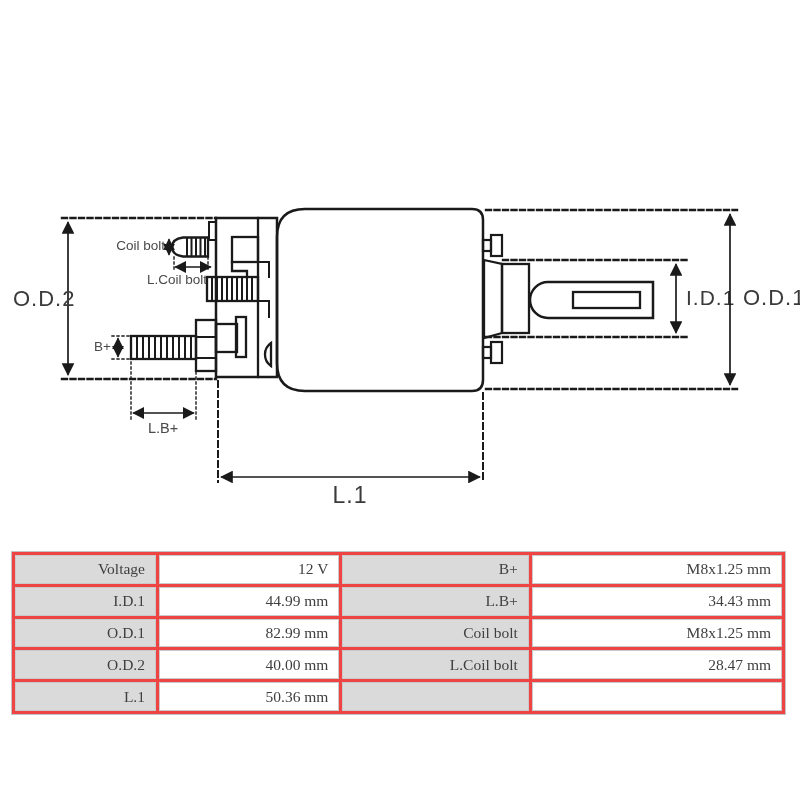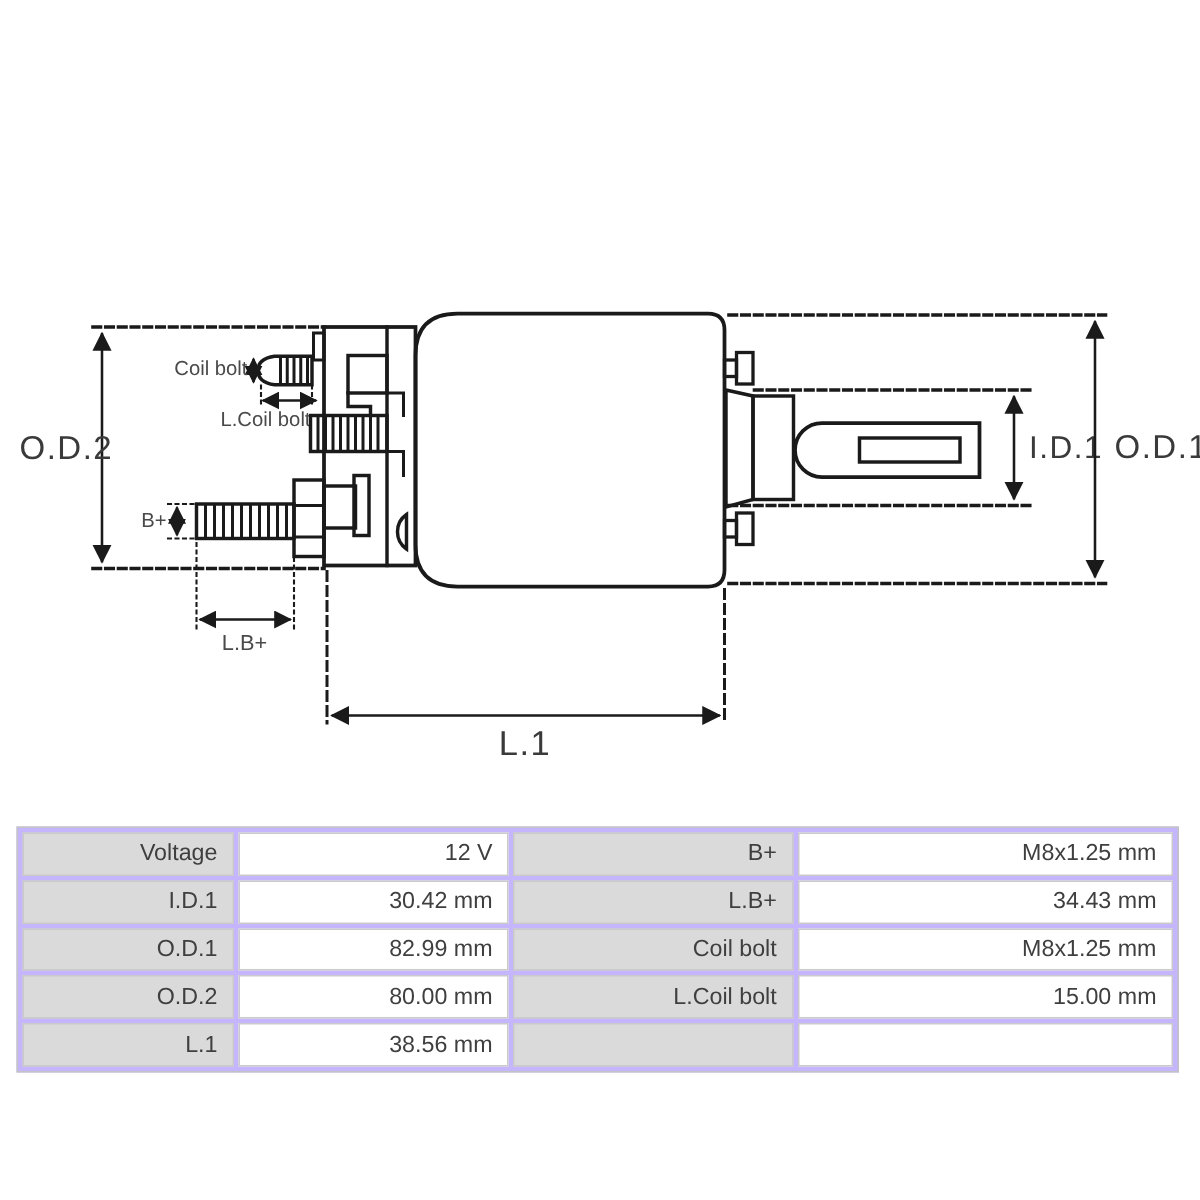--- a/index.html
+++ b/index.html
@@ -6,23 +6,23 @@
   .page{position:relative;width:800px;height:800px;background:#ffffff;overflow:hidden;
         font-family:"Liberation Sans", sans-serif;}
   .drawing{position:absolute;left:0;top:0;}
   svg text{fill:#333;}
   .dim-big{font-size:22px;letter-spacing:1px;fill:#3a3a3a;}
   .dim-big-l1{font-size:23px;letter-spacing:1px;fill:#3a3a3a;}
   .dim-small{font-size:13.5px;fill:#4a4a4a;}
   .dim-small2{font-size:14.5px;fill:#4a4a4a;}
 
   table.specs{position:absolute;left:11px;top:551px;width:775px;height:164px;
-    border-collapse:separate;border-spacing:3px;background:#c4b5fd;
+    border-collapse:separate;border-spacing:3px;background:#ef4444;
     border:1px solid #c3c3c3;table-layout:fixed;
-    font-family:Liberation Sans, sans-serif;}
+    font-family:Liberation Serif, serif;}
   table.specs td{border:1px solid #cacaca;text-align:right;padding:0 10px 0 0;
     font-size:15.5px;color:#3f3f3f;overflow:hidden;white-space:nowrap;}
   table.specs td.lbl{background:#dadada;}
   table.specs td.val{background:#ffffff;padding-left:24px;}
 </style>
 </head>
 <body>
 
 <div class="page">
 
@@ -170,37 +170,37 @@
     </colgroup>
     <tbody>
       <tr>
         <td class="lbl">Voltage</td>
         <td class="val">12 V</td>
         <td class="lbl">B+</td>
         <td class="val">M8x1.25 mm</td>
       </tr>
       <tr>
         <td class="lbl">I.D.1</td>
-        <td class="val">30.42 mm</td>
+        <td class="val">44.99 mm</td>
         <td class="lbl">L.B+</td>
         <td class="val">34.43 mm</td>
       </tr>
       <tr>
         <td class="lbl">O.D.1</td>
         <td class="val">82.99 mm</td>
         <td class="lbl">Coil bolt</td>
         <td class="val">M8x1.25 mm</td>
       </tr>
       <tr>
         <td class="lbl">O.D.2</td>
-        <td class="val">80.00 mm</td>
+        <td class="val">40.00 mm</td>
         <td class="lbl">L.Coil bolt</td>
-        <td class="val">15.00 mm</td>
+        <td class="val">28.47 mm</td>
       </tr>
       <tr>
         <td class="lbl">L.1</td>
-        <td class="val">38.56 mm</td>
+        <td class="val">50.36 mm</td>
         <td class="lbl"></td>
         <td class="val"></td>
       </tr>
     </tbody>
   </table>
 </div>
 
 </body></html>

